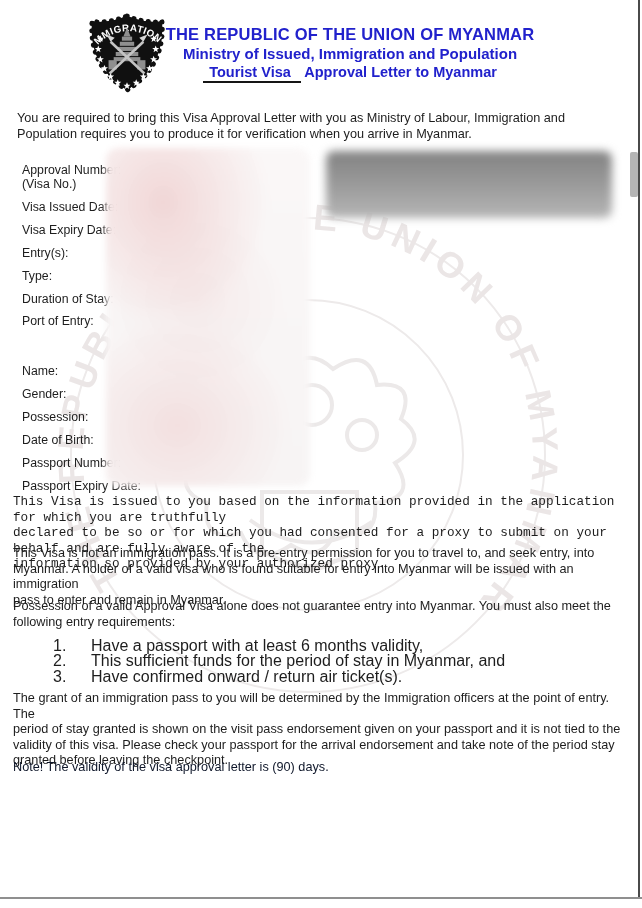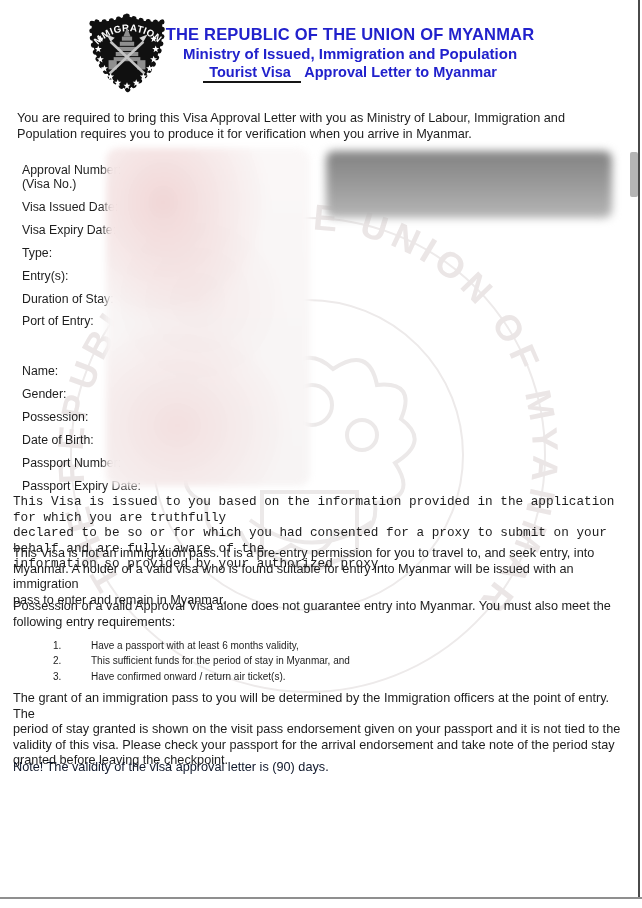--- a/index.html
+++ b/index.html
@@ -27,21 +27,21 @@
   #para-2  { left:13px; top:546px; width:614px; }
   #para-3  { left:13px; top:599px; width:614px; }
   #closing { left:13px; top:691px; width:614px; }
   #note    { left:13px; top:760px; width:614px; font-size:12.7px; z-index:1; position:absolute; }
   
   #fields { position:absolute; left:22px; top:164px; z-index:1; font-size:12.3px; }
   .frow  { height:22.9px; }
   .ftall { height:36px; line-height:13.5px; }
   #fields-2 { margin-top:27px; }
   
-  #req-list { position:absolute; left:53px; top:638px; z-index:1; font-size:10px; line-height:15.3px; }
+  #req-list { position:absolute; left:53px; top:638px; z-index:1; font-size:16px; line-height:15.3px; }
   .req-num { display:inline-block; width:38px; }
   
   #redact-pink {
     position:absolute; left:106px; top:148px; width:204px; height:338px; z-index:3;
     border-radius:12px;
     background:
       radial-gradient(150px 170px at 28% 16%, rgba(236,197,197,0.65), rgba(236,197,197,0) 72%),
       radial-gradient(160px 150px at 35% 82%, rgba(238,206,206,0.55), rgba(238,206,206,0) 72%),
       radial-gradient(120px 120px at 45% 45%, rgba(241,220,220,0.45), rgba(241,220,220,0) 75%),
       linear-gradient(rgba(250,247,247,0.97), rgba(247,244,244,0.97));
@@ -141,22 +141,22 @@
   <div id="intro" class="para">You are required to bring this Visa Approval Letter with you as Ministry of Labour, Immigration and
 Population requires you to produce it for verification when you arrive in Myanmar.</div>
 
   <div id="fields">
     <div class="frow ftall">
       <div>Approval Number:</div>
       <div>(Visa No.)</div>
     </div>
     <div class="frow">Visa Issued Date:</div>
     <div class="frow">Visa Expiry Date:</div>
+    <div class="frow">Entry(s):</div>
     <div class="frow">Type:</div>
-    <div class="frow">Entry(s):</div>
     <div class="frow">Duration of Stay:</div>
     <div class="frow">Port of Entry:</div>
     <div id="fields-2">
       <div class="frow">Name:</div>
       <div class="frow">Gender:</div>
       <div class="frow">Possession:</div>
       <div class="frow">Date of Birth:</div>
       <div class="frow">Passport Number:</div>
       <div class="frow">Passport Expiry Date:</div>
     </div>

